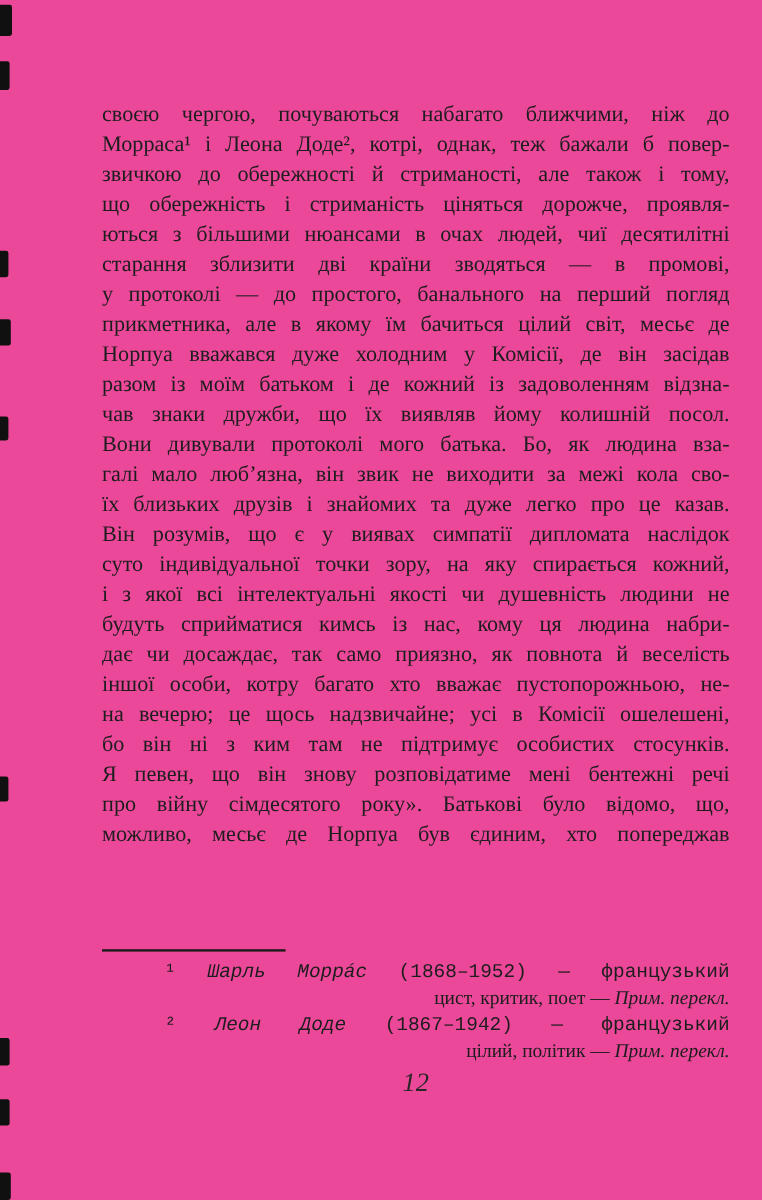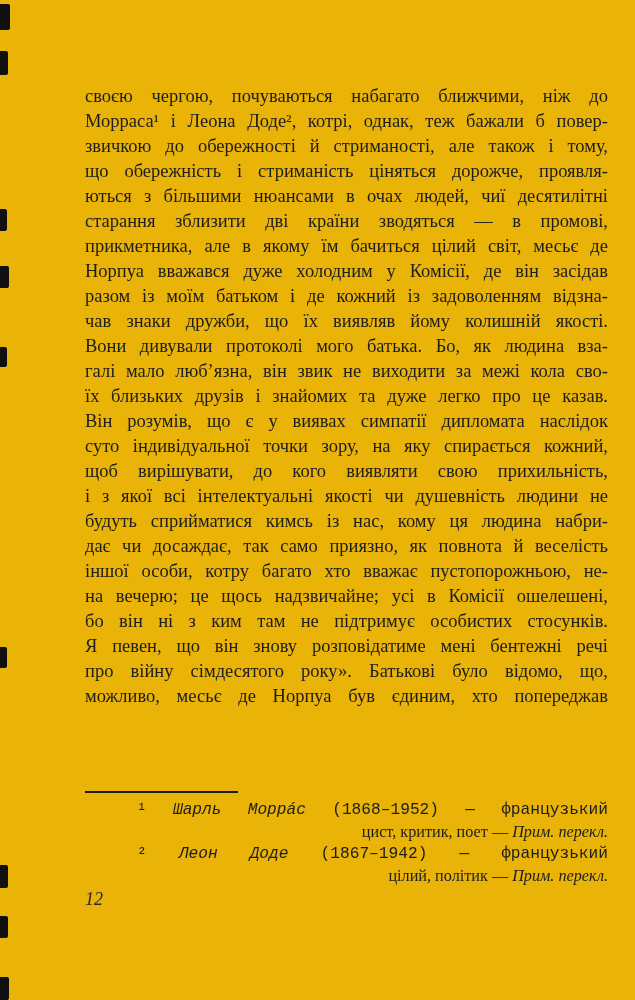--- a/index.html
+++ b/index.html
@@ -8,21 +8,21 @@
     width: 635px;
     height: 1000px;
     background: #fdfdfc;
     overflow: hidden;
     font-family: "Liberation Serif", "DejaVu Serif", serif;
   }
   .page {
     position: relative;
     width: 635px;
     height: 1000px;
-    background: #eab308;
+    background: #ec4899;
     color: #1d1d1d;
   }
   
   .main-text {
     position: absolute;
     left: 85px;
     top: 84px;
     width: 523px;
     font-size: 18.5px;
     color: #1d1d1d;
@@ -69,22 +69,22 @@
   }
   .footnotes .it {
     font-style: italic;
   }
   
   .page-number {
     position: absolute;
     left: 85px;
     top: 889px;
     width: 523px;
-    text-align: left;
-    font-size: 18px;
+    text-align: center;
+    font-size: 22px;
     font-style: italic;
     color: #272727;
   }
   
   .scan-marks {
     position: absolute;
     left: 0; top: 0;
     width: 635px; height: 1000px;
     pointer-events: none;
   }
@@ -98,30 +98,30 @@
 <body>
 
 <div class="page">
   <div class="main-text">
       <div class="line">своєю чергою, почуваються набагато ближчими, ніж до</div>
       <div class="line">Морраса¹ і Леона Доде², котрі, однак, теж бажали б повер-</div>
       <div class="line">звичкою до обережності й стриманості, але також і тому,</div>
       <div class="line">що обережність і стриманість ціняться дорожче, проявля-</div>
       <div class="line">ються з більшими нюансами в очах людей, чиї десятилітні</div>
       <div class="line">старання зблизити дві країни зводяться — в промові,</div>
+      <div class="line">у протоколі — до простого, банального на перший погляд</div>
       <div class="line">прикметника, але в якому їм бачиться цілий світ, месьє де</div>
       <div class="line">Норпуа вважався дуже холодним у Комісії, де він засідав</div>
       <div class="line">разом із моїм батьком і де кожний із задоволенням відзна-</div>
-      <div class="line">чав знаки дружби, що їх виявляв йому колишній якості.</div>
+      <div class="line">чав знаки дружби, що їх виявляв йому колишній посол.</div>
       <div class="line">Вони дивували протоколі мого батька. Бо, як людина вза-</div>
       <div class="line">галі мало люб’язна, він звик не виходити за межі кола сво-</div>
       <div class="line">їх близьких друзів і знайомих та дуже легко про це казав.</div>
       <div class="line">Він розумів, що є у виявах симпатії дипломата наслідок</div>
       <div class="line">суто індивідуальної точки зору, на яку спирається кожний,</div>
-      <div class="line">щоб вирішувати, до кого виявляти свою прихильність,</div>
       <div class="line">і з якої всі інтелектуальні якості чи душевність людини не</div>
       <div class="line">будуть сприйматися кимсь із нас, кому ця людина набри-</div>
       <div class="line">дає чи досаждає, так само приязно, як повнота й веселість</div>
       <div class="line">іншої особи, котру багато хто вважає пустопорожньою, не-</div>
       <div class="line">на вечерю; це щось надзвичайне; усі в Комісії ошелешені,</div>
       <div class="line">бо він ні з ким там не підтримує особистих стосунків.</div>
       <div class="line">Я певен, що він знову розповідатиме мені бентежні речі</div>
       <div class="line">про війну сімдесятого року». Батькові було відомо, що,</div>
       <div class="line">можливо, месьє де Норпуа був єдиним, хто попереджав</div>
     </div>

